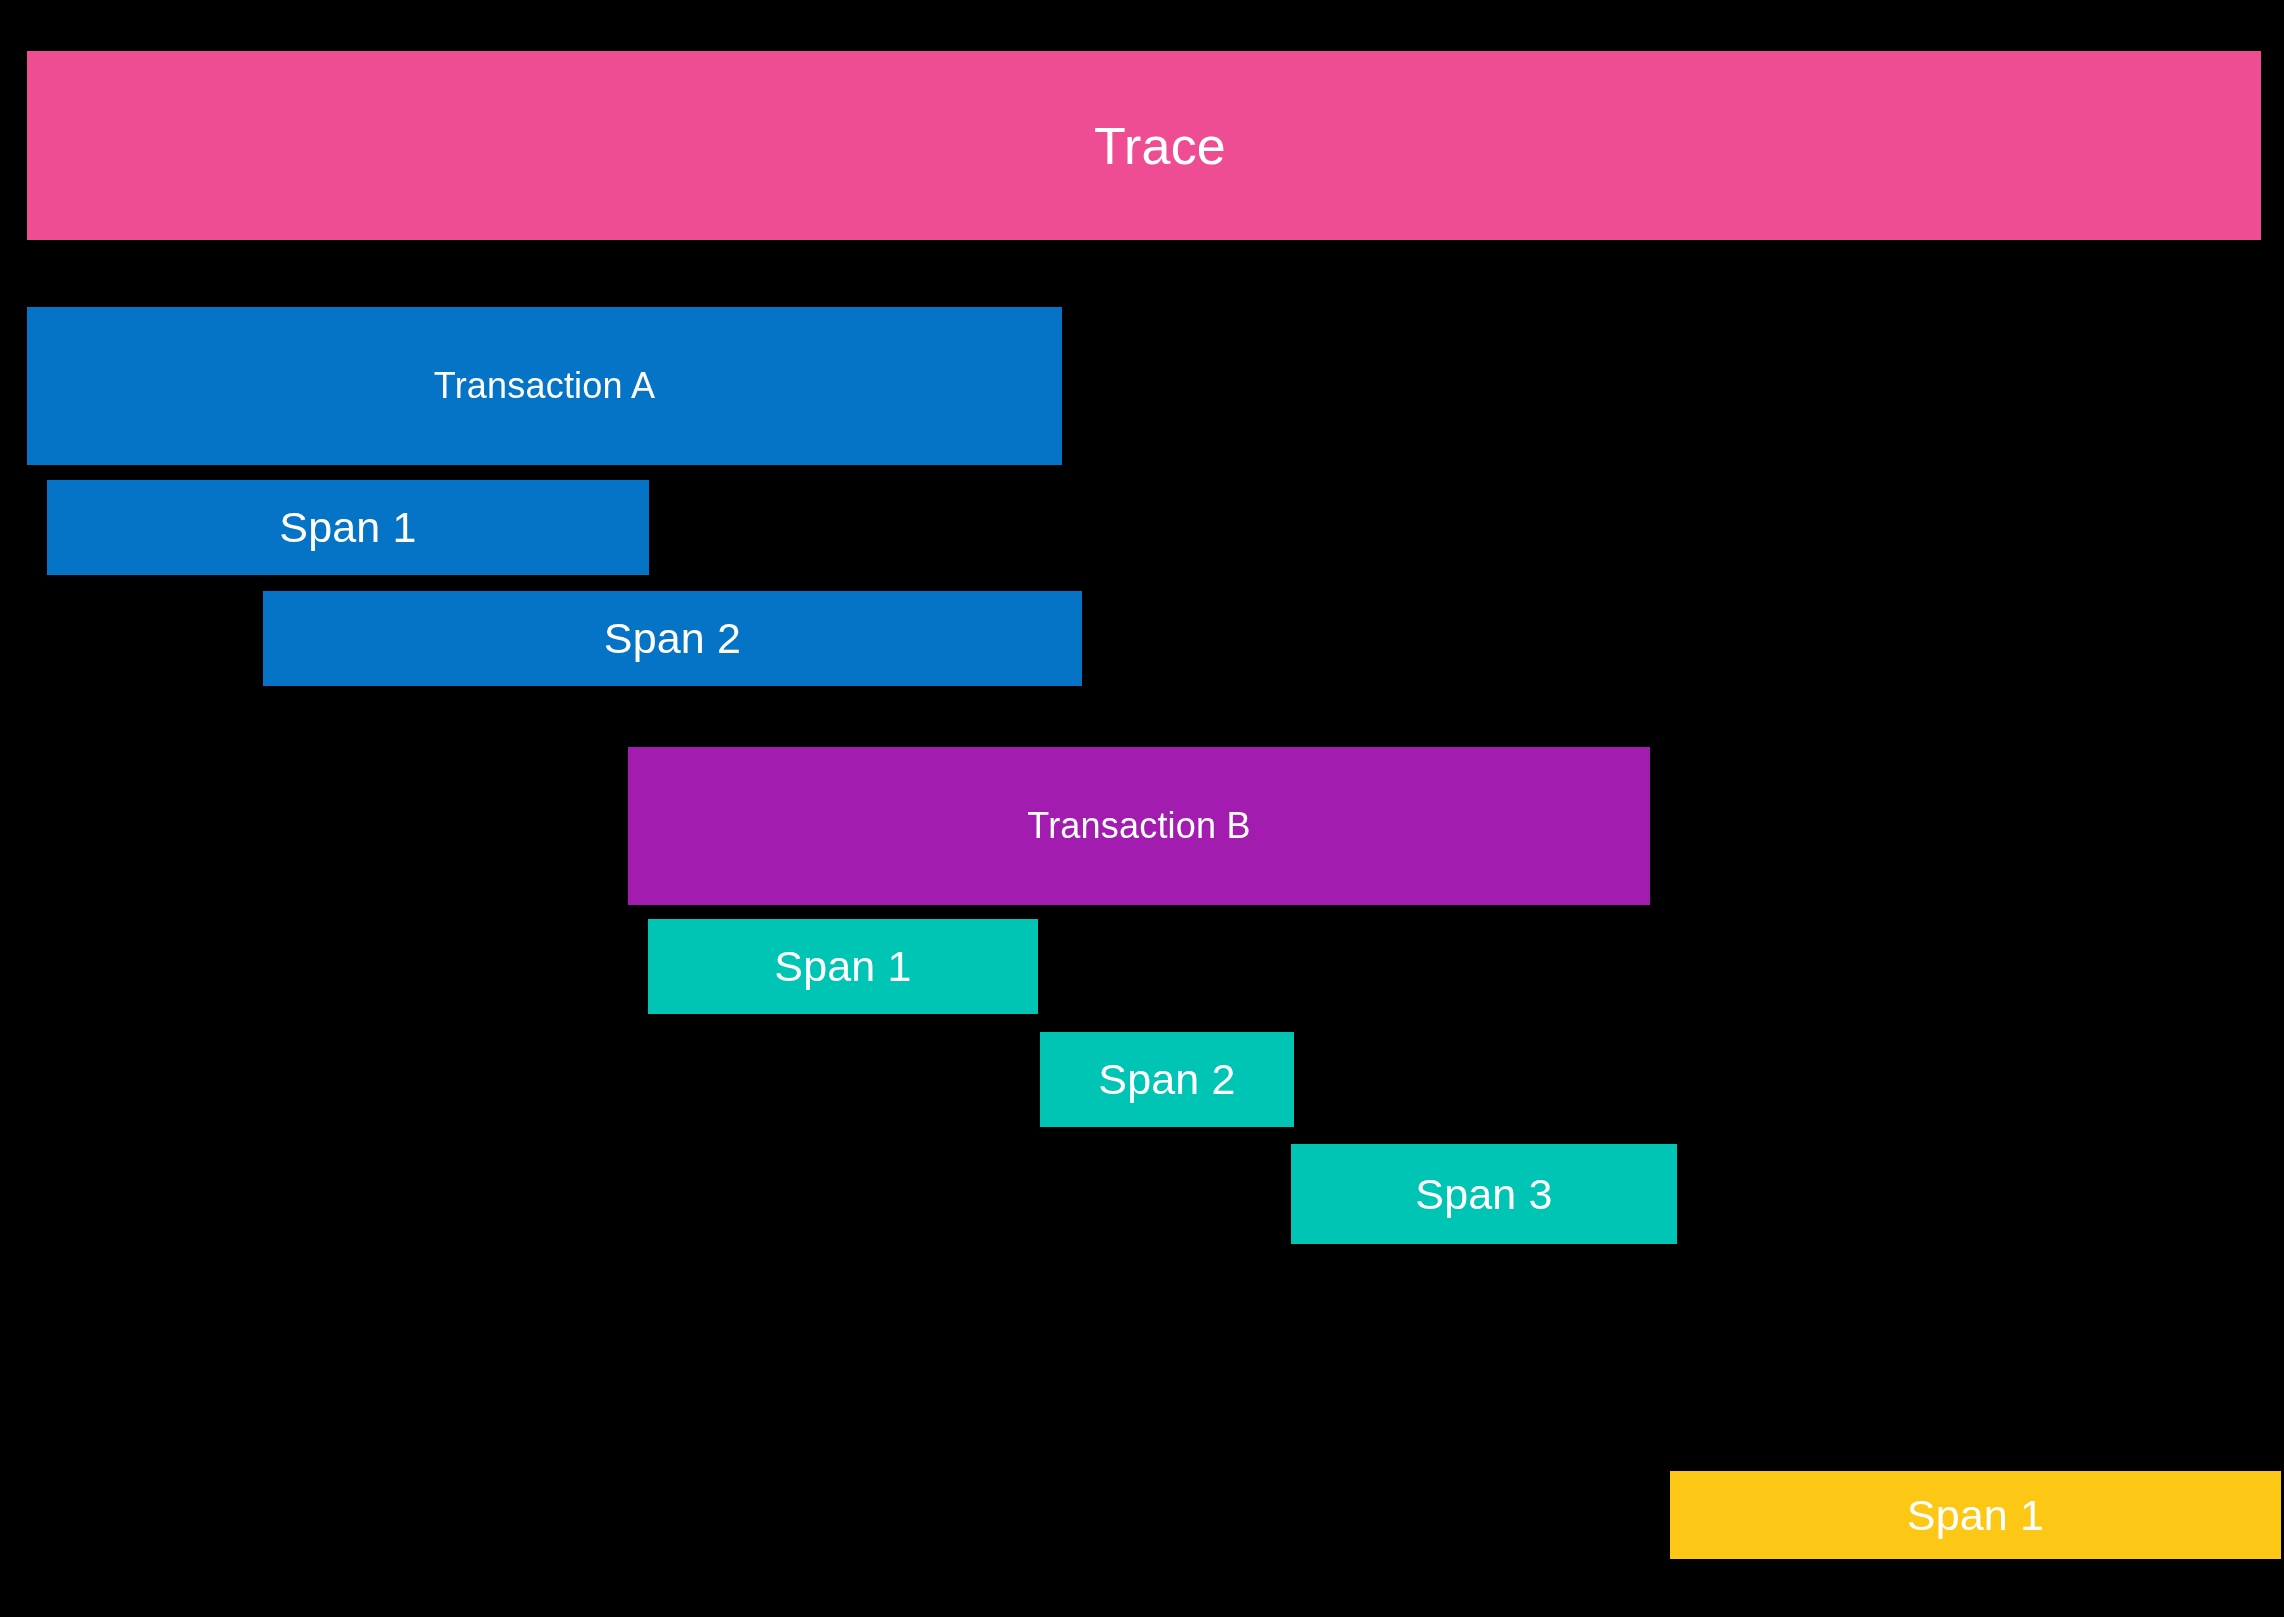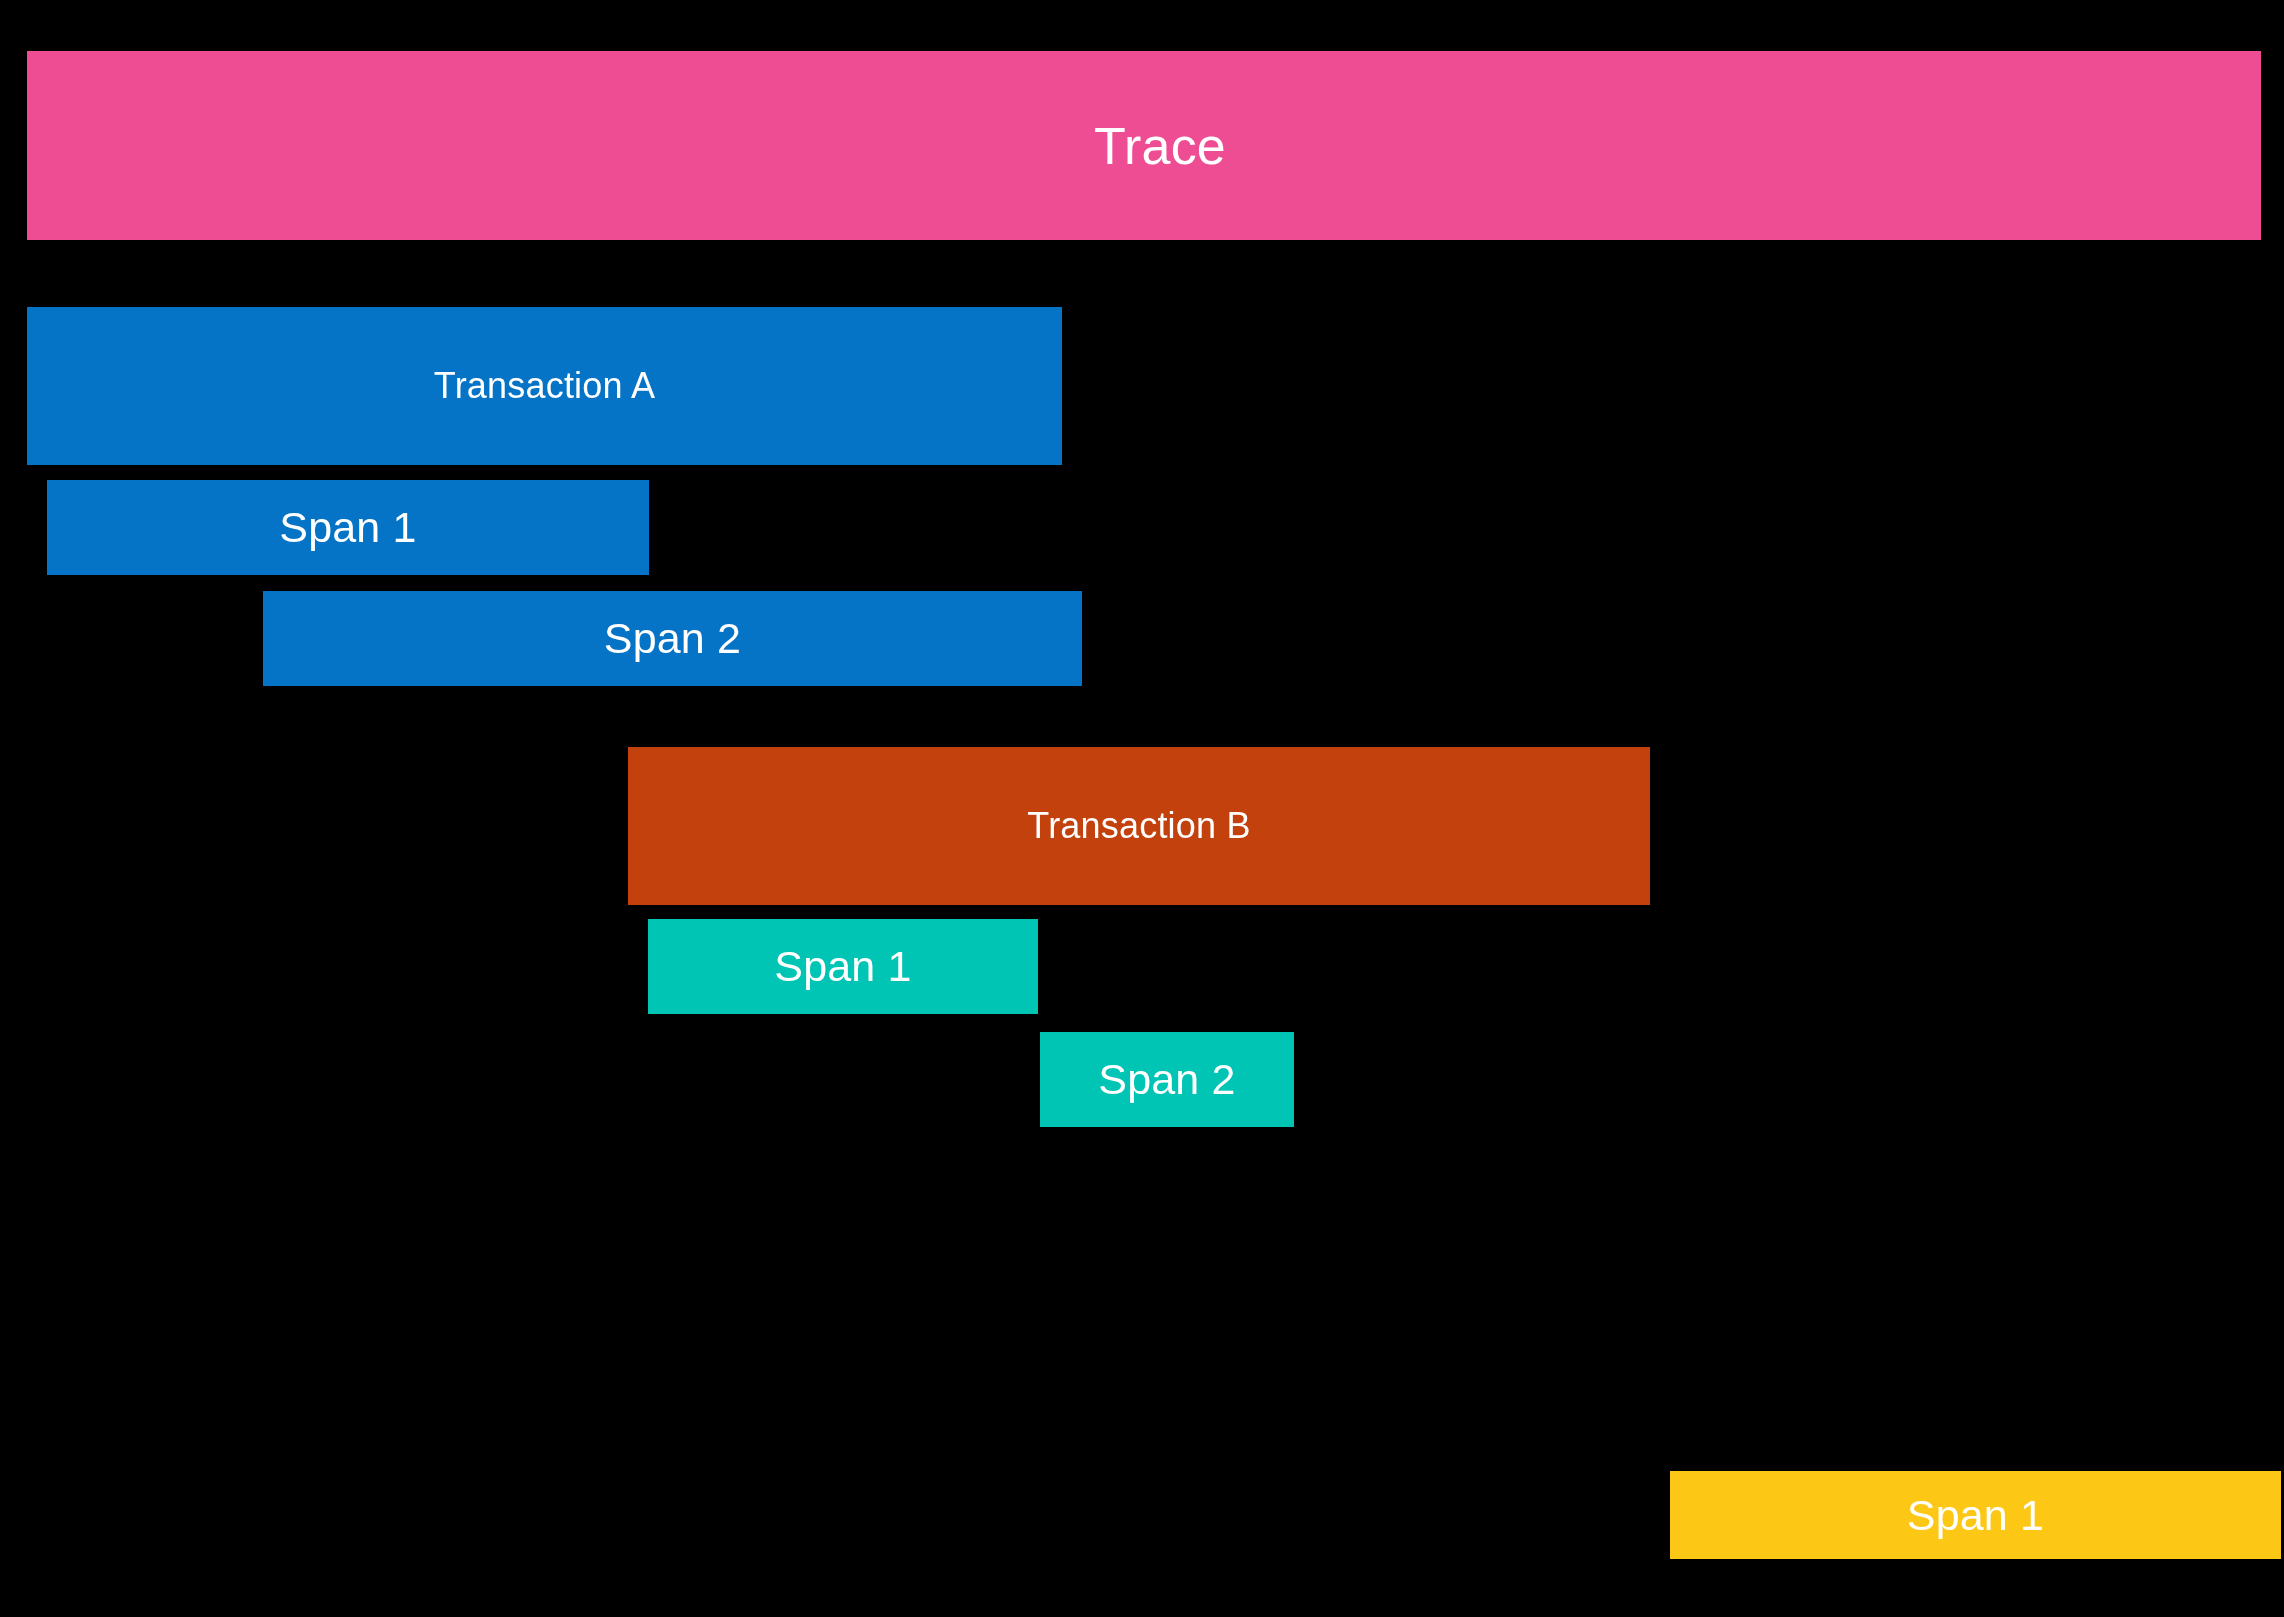--- a/index.html
+++ b/index.html
@@ -47,32 +47,35 @@
   </div>
 
   <div class="bar span" style="left: 27px; top: 480px; width: 602px; height: 95px; background: rgb(5, 115, 198); color: rgb(255, 255, 255);">
     <span>Span 1</span>
   </div>
 
   <div class="bar span" style="left: 243px; top: 591px; width: 819px; height: 95px; background: rgb(5, 115, 198); color: rgb(255, 255, 255);">
     <span>Span 2</span>
   </div>
 
-  <div class="bar transaction" style="left: 628px; top: 747px; width: 1022px; height: 158px; background: #c2410c; color: rgb(255, 255, 255);">
+  <div class="bar transaction" style="left: 628px; top: 747px; width: 1022px; height: 158px; background: #a21caf; color: rgb(255, 255, 255);">
     <span>Transaction B</span>
   </div>
 
   <div class="bar span" style="left: 628px; top: 919px; width: 390px; height: 95px; background: rgb(0, 196, 180); color: rgb(255, 255, 255);">
     <span>Span 1</span>
   </div>
 
   <div class="bar span" style="left: 1020px; top: 1032px; width: 254px; height: 95px; background: rgb(0, 196, 180); color: rgb(255, 255, 255);">
     <span>Span 2</span>
   </div>
 
+  <div class="bar span" style="left: 1271px; top: 1144px; width: 386px; height: 100px; background: rgb(0, 196, 180); color: rgb(255, 255, 255);">
+    <span>Span 3</span>
+  </div>
 
 
   <div class="bar span" style="left: 1650px; top: 1471px; width: 611px; height: 88px; background: rgb(253, 199, 22); color: rgb(255, 255, 255);">
     <span>Span 1</span>
   </div>
 
 </div>
 
 
 </body></html>

